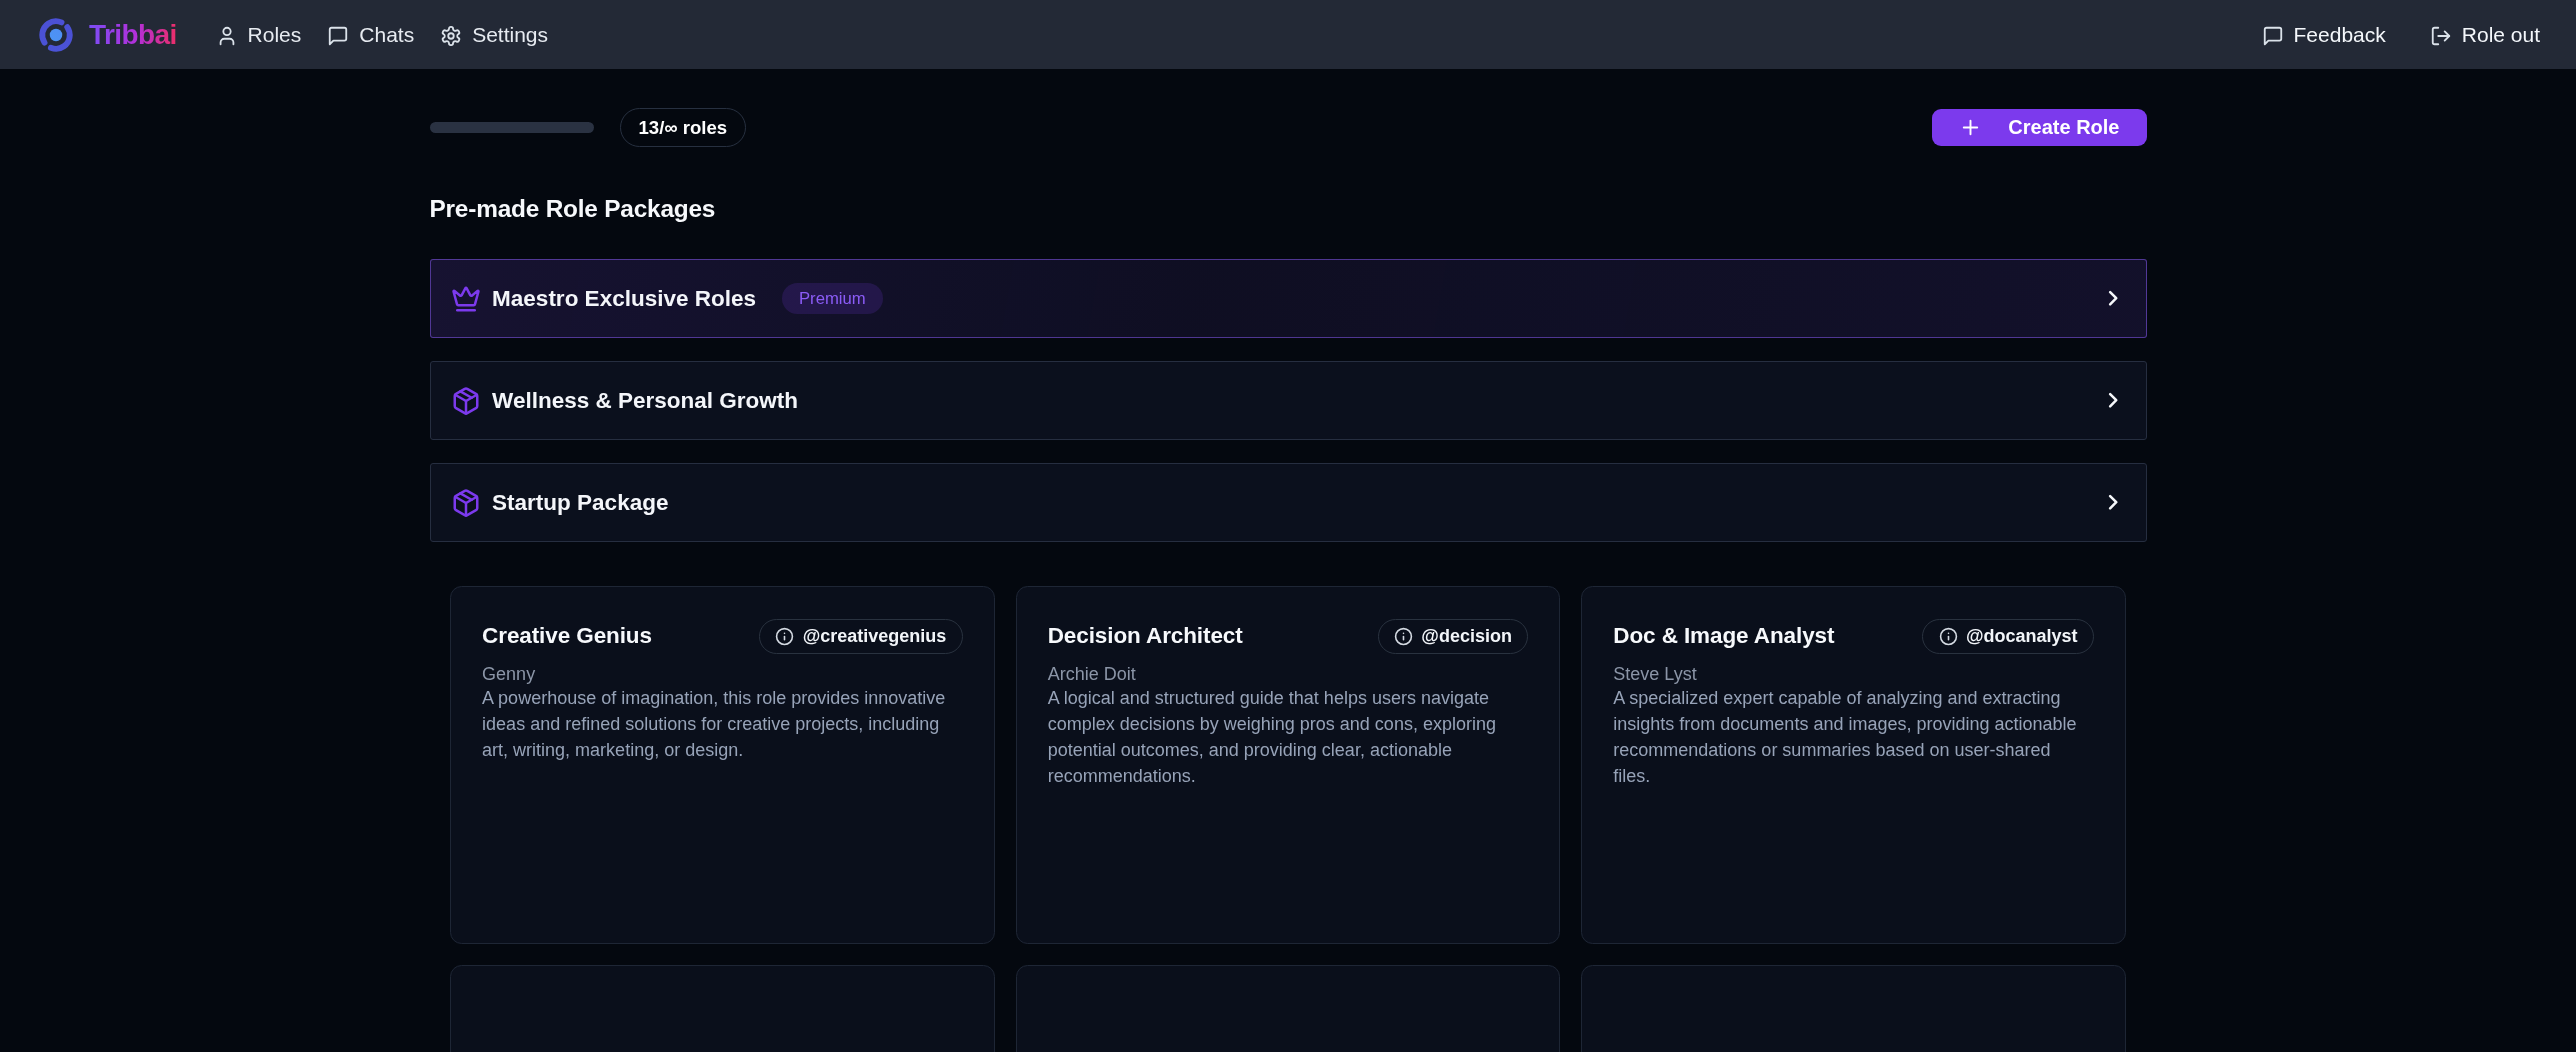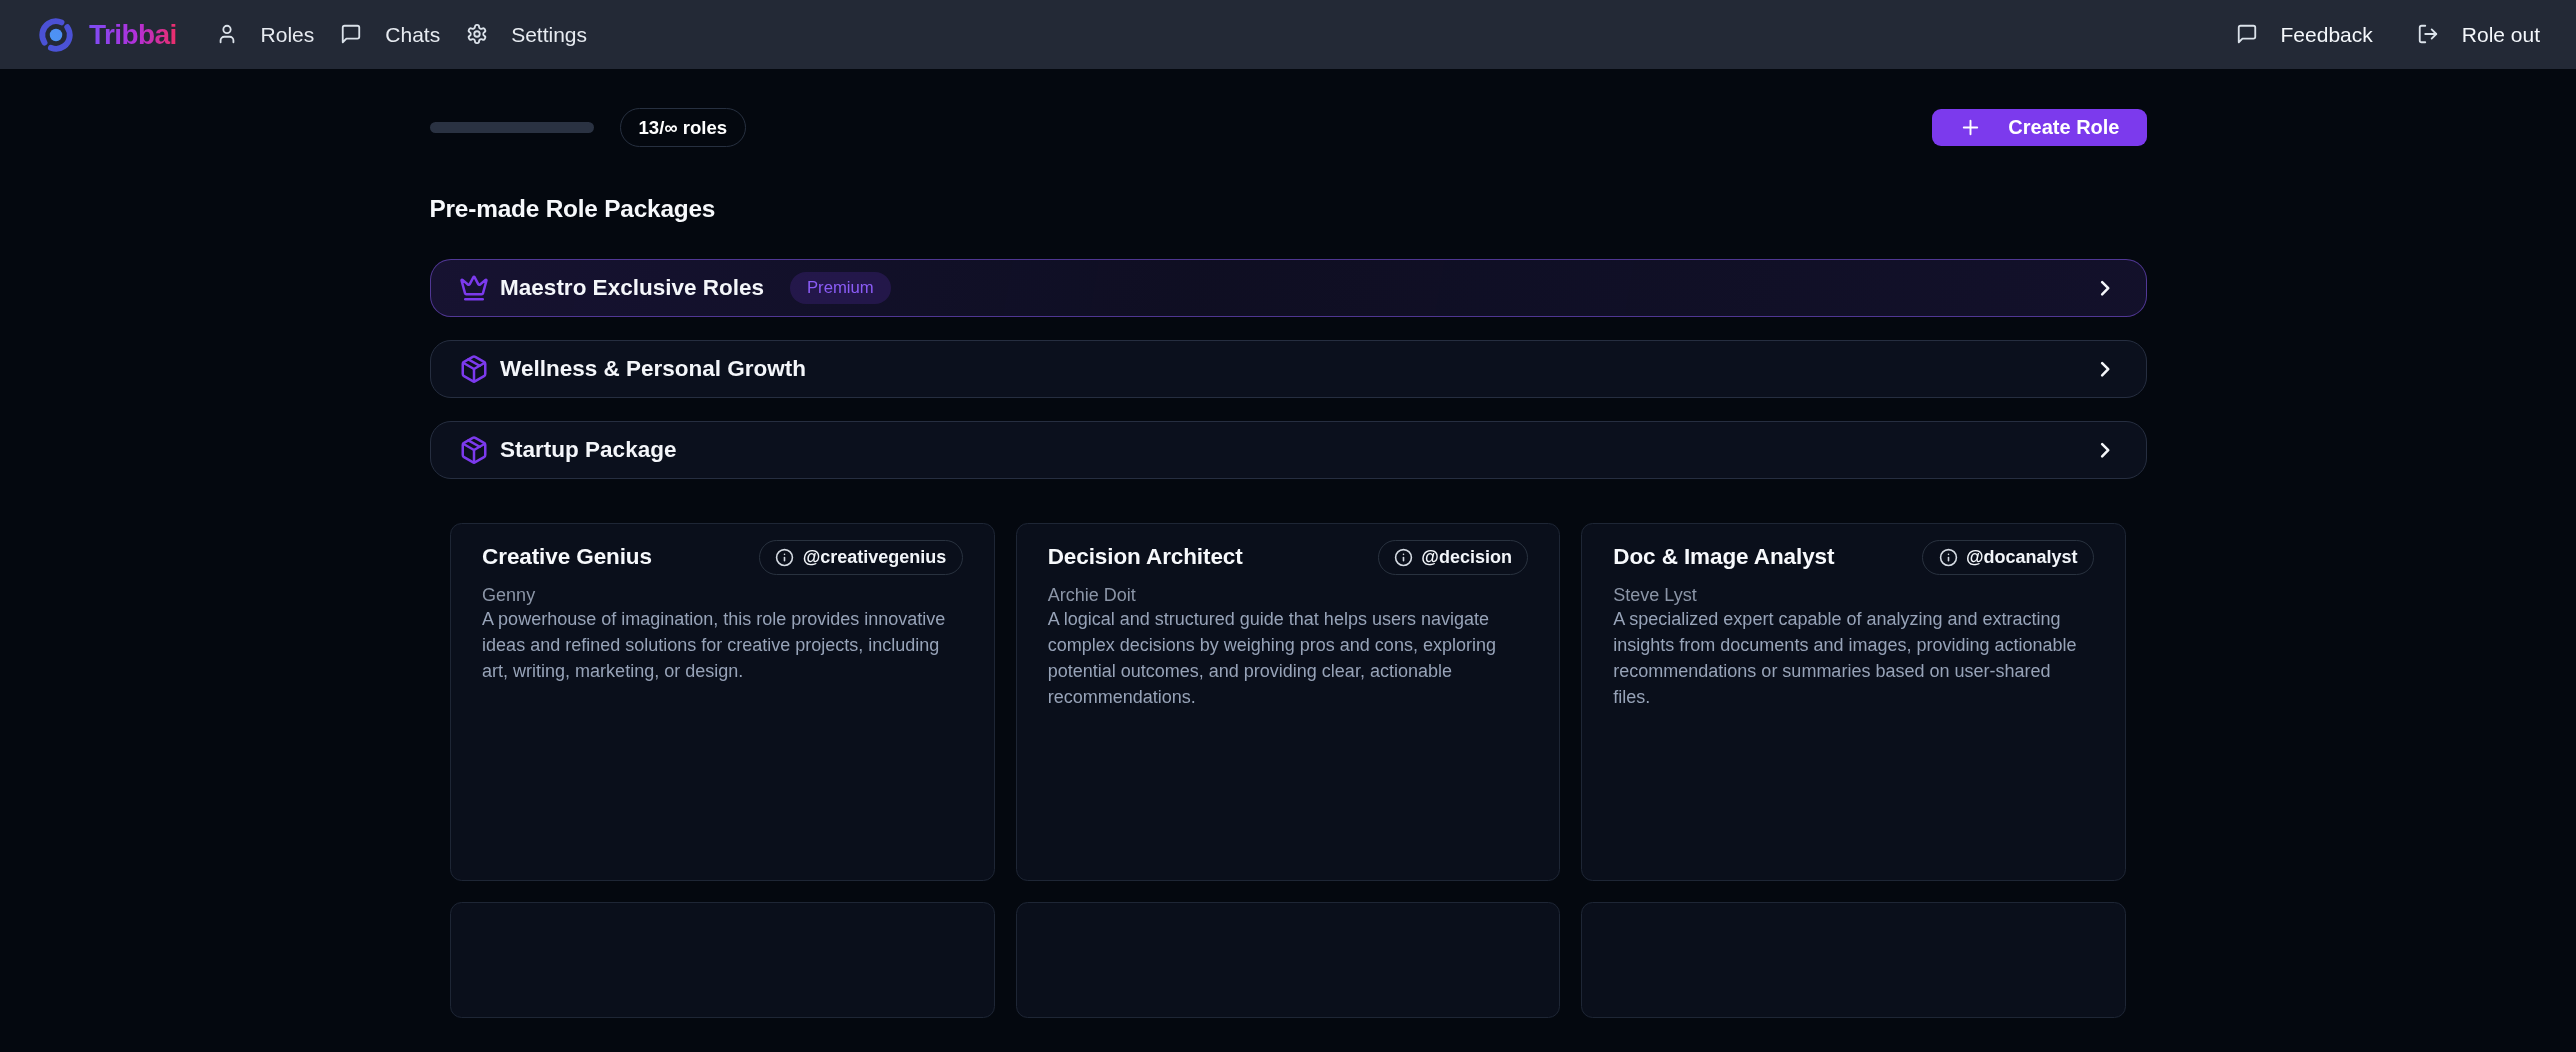--- a/index.html
+++ b/index.html
@@ -20,21 +20,21 @@
     padding: 12px 36px;
   }
   .brand { display: flex; align-items: center; gap: 13px; cursor: pointer; }
   .brand-text {
     font-size: 28px; font-weight: 800; letter-spacing: -0.6px;
     background: linear-gradient(90deg, #7c4df5 0%, #b32fd8 55%, #ed2e67 100%);
     -webkit-background-clip: text; background-clip: text; color: transparent;
   }
   .nav-left { display: flex; align-items: center; gap: 26px; margin-left: 39px; }
   .nav-item {
-    display: flex; align-items: flex-start; gap: 23px;
+    display: flex; align-items: flex-end; gap: 10px;
     color: #e7ebf1; font-size: 21px; font-weight: 500; cursor: pointer;
     text-decoration: none;
   }
   .nav-right { margin-left: auto; display: flex; align-items: center; gap: 44px; }
   .nav-right .nav-item { font-weight: 400; color: #f4f7fb; }
   .nav-icon { width: 22px; height: 22px; color: #dbe2ea; }
 
   
   .container { width: 1717px; margin: 0 auto; }
 
@@ -64,25 +64,25 @@
 
   .section-title {
     margin-top: 41px;
     font-size: 24.4px; font-weight: 700; letter-spacing: -0.2px; color: #f7f9fc;
   }
   .section-title.roles-title { margin-top: 46px; }
 
   
   .package-list { margin-top: 36px; display: flex; flex-direction: column; gap: 23px; }
   .package-row {
-    height: 58px; border-radius: 21px;
+    height: 79px; border-radius: 3px;
     background: #0b101d;
     border: 1.3px solid #262e40;
     display: flex; align-items: center;
-    padding: 0 28px; gap: 11.6px;
+    padding: 0 20px; gap: 11.6px;
     cursor: pointer;
   }
   .package-row.premium {
     background: linear-gradient(100deg, rgba(124,58,237,0.11) 0%, rgba(124,58,237,0.04) 45%, rgba(124,58,237,0.08) 100%), #0a0d1a;
     border-color: rgba(132,88,235,0.55);
   }
   .package-icon { width: 30px; height: 30px; color: #7c3aed; flex: none; }
   .package-title { font-size: 22.5px; font-weight: 600; color: #f4f6fa; }
   .premium-badge {
     margin-left: 14px;
@@ -96,21 +96,21 @@
   .cards-grid {
     margin-top: 44px; padding: 0 20.6px;
     display: grid; grid-template-columns: repeat(3, 1fr); gap: 21px;
   }
   .cards-grid.stub-row { margin-top: 20.6px; }
   .role-card {
     height: 358px;
     background: #0a0f1b;
     border: 1.3px solid #1e2635;
     border-radius: 11.6px;
-    padding: 16px 31px;
+    padding: 32px 31px;
     cursor: pointer;
   }
   .role-card.stub { height: 116px; }
   .card-head { display: flex; align-items: center; justify-content: space-between; gap: 13px; }
   .card-title { font-size: 22.5px; font-weight: 700; color: #f7f9fc; letter-spacing: -0.1px; }
   .handle-badge {
     flex: none;
     display: inline-flex; align-items: center; gap: 8.4px;
     border: 1.3px solid #29323f; border-radius: 642px;
     padding: 5.8px 15.4px;

